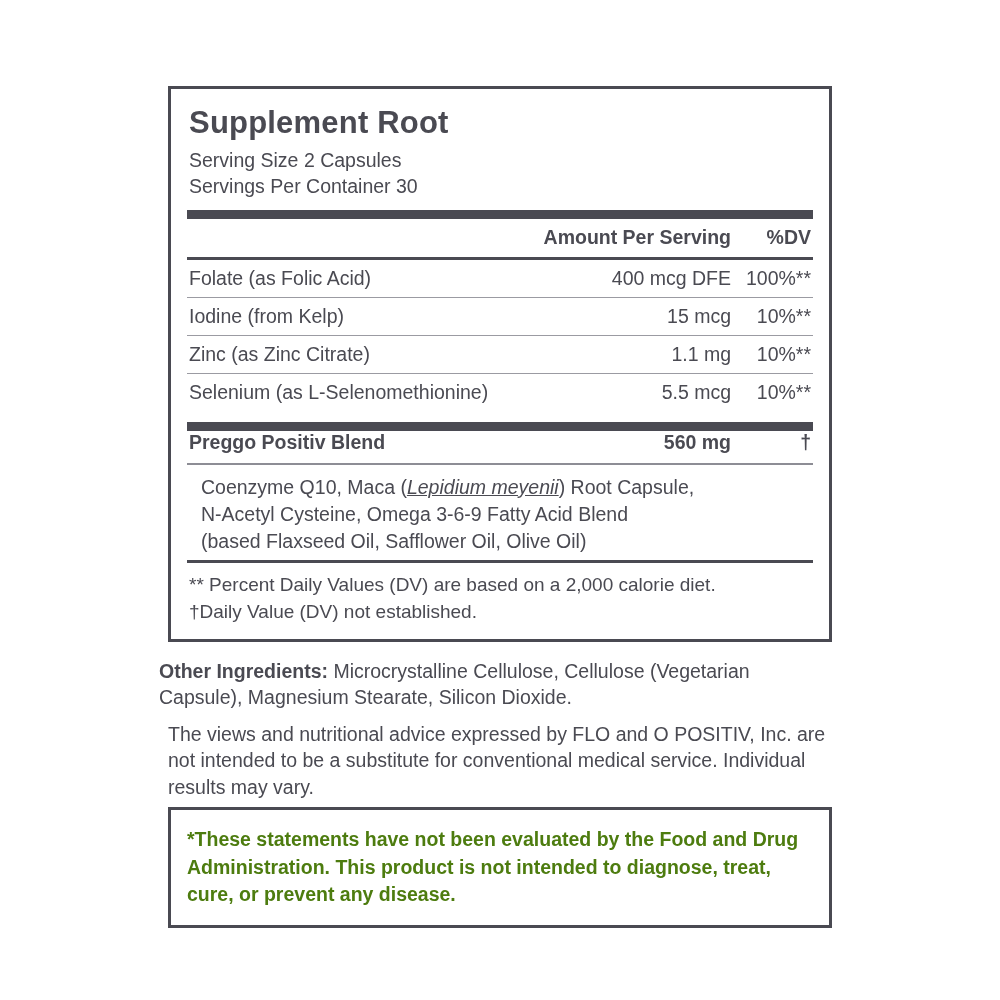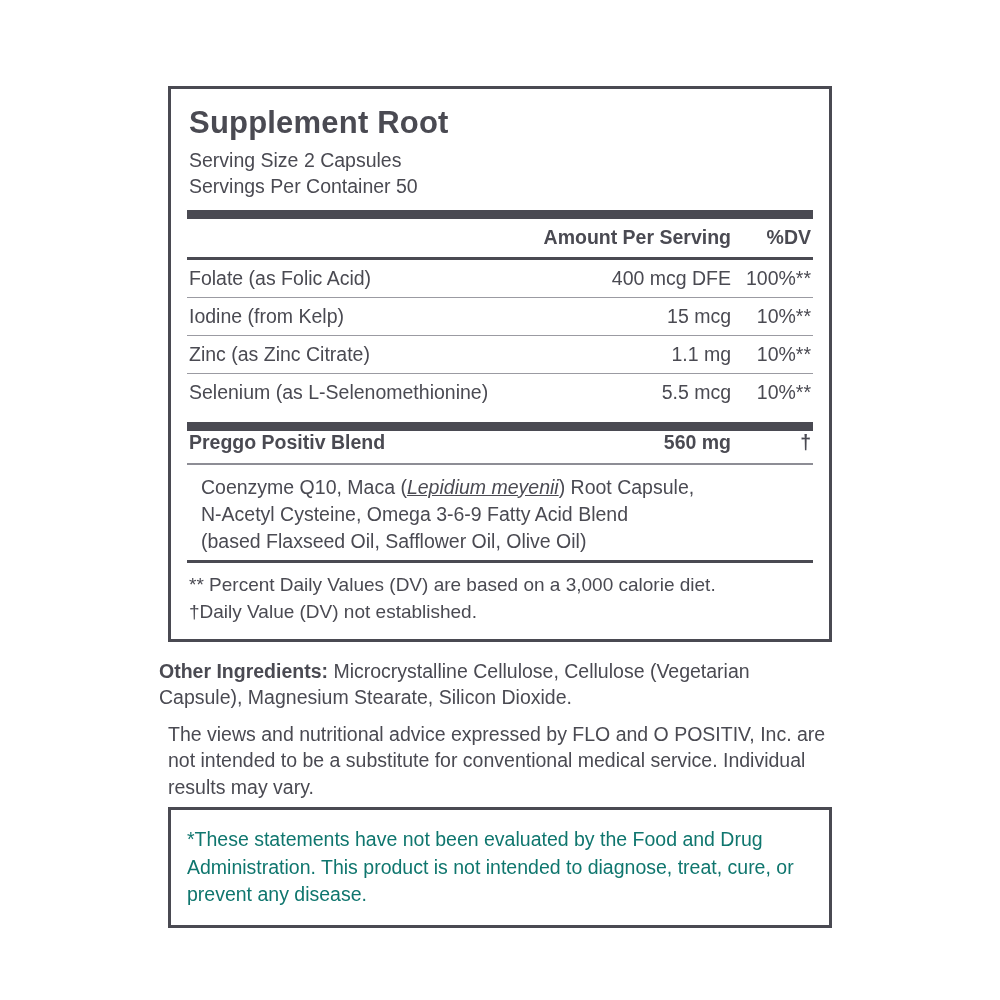--- a/index.html
+++ b/index.html
@@ -132,35 +132,35 @@
     position: absolute;
     left: 168px;
     top: 807px;
     width: 664px;
     box-sizing: border-box;
     border: 3px solid #4a4a52;
     padding: 16px 16px 16px 16px;
   }
   .fda-text {
     font-size: 19.5px;
-    font-weight: normal;
+    font-weight: bold;
     line-height: 1.42;
-    color: #0f766e;
+    color: #4d7c0f;
   }
 </style>
 </head>
 <body>
 
 <div class="page">
 
   <div class="sf-panel">
 
     <div class="sf-title">Supplement Root</div>
     <div class="sf-serving">Serving Size 2 Capsules</div>
-    <div class="sf-serving">Servings Per Container 50</div>
+    <div class="sf-serving">Servings Per Container 30</div>
 
     <div class="rule-thick"></div>
 
     <table class="sf-table">
       <tbody>
         <tr class="hdr">
           <td class="col-name"></td>
           <td class="col-amt">Amount Per Serving</td>
           <td class="col-dv">%DV</td>
         </tr>
@@ -210,21 +210,21 @@
 
     <div class="blend-sub">
       <span>Coenzyme Q10, Maca (</span><i>Lepidium meyenii</i><span>) Root Capsule,</span><br>
       <span>N-Acetyl Cysteine, Omega 3-6-9 Fatty Acid Blend</span><br>
       <span>(based Flaxseed Oil, Safflower Oil, Olive Oil)</span>
     </div>
 
     <div class="rule-med"></div>
 
     <div class="footnotes">
-      <div>** Percent Daily Values (DV) are based on a 3,000 calorie diet.</div>
+      <div>** Percent Daily Values (DV) are based on a 2,000 calorie diet.</div>
       <div>†Daily Value (DV) not established.</div>
     </div>
 
   </div>
 
   <div class="other-ing">
     <b>Other Ingredients:</b><span> Microcrystalline Cellulose, Cellulose (Vegetarian Capsule), Magnesium Stearate, Silicon Dioxide.</span>
   </div>
 
   <div class="disclaimer">The views and nutritional advice expressed by FLO and O POSITIV, Inc. are not intended to be a substitute for conventional medical service. Individual results may vary.</div>

